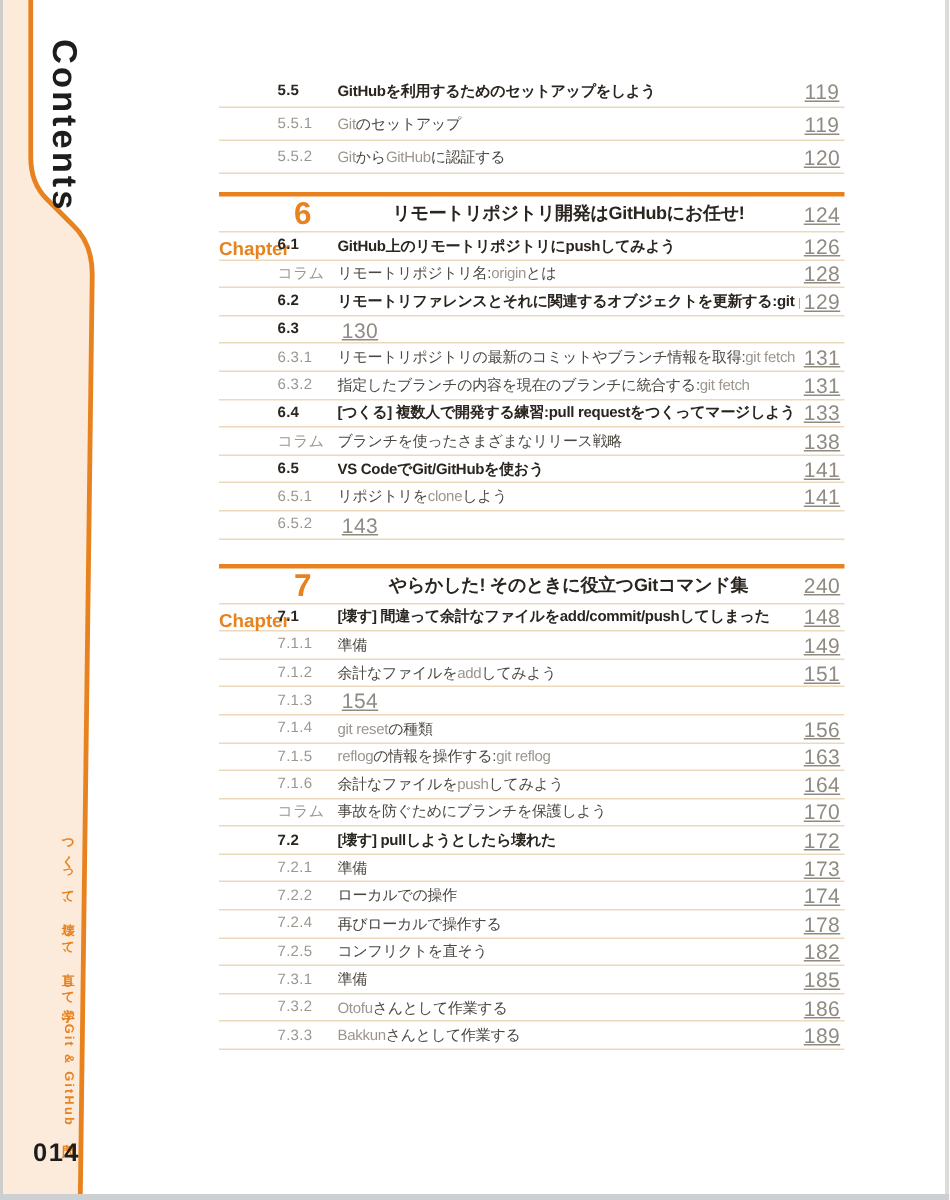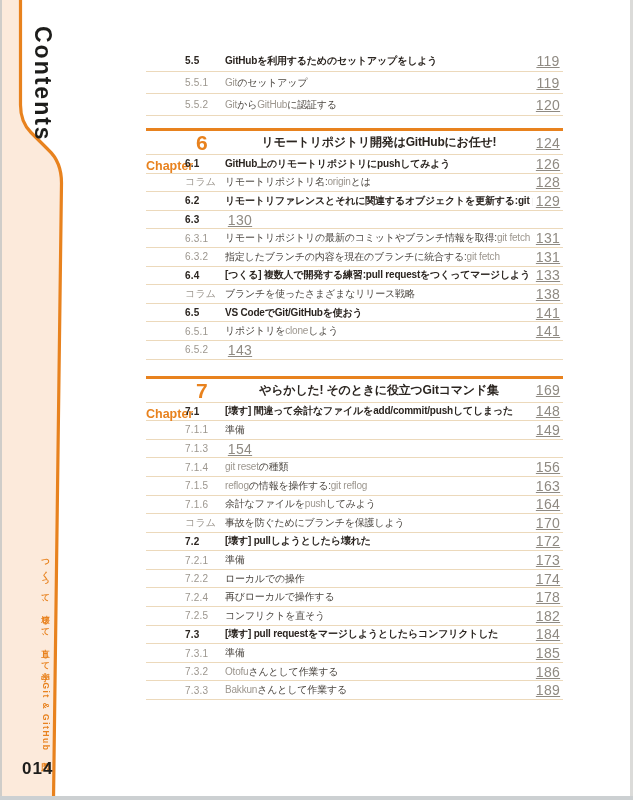--- a/index.html
+++ b/index.html
@@ -161,33 +161,38 @@
         <div class="row">
           <span class="num">6.5.2</span>
           <span class="page-col">143</span>
         </div>
       </div>
       <div class="sec sec-chapter sec-ch7">
         <div class="chap-head">
           <span class="chap-label">Chapter</span>
           <span class="chap-num">7</span>
           <span class="chap-title">やらかした! そのときに役立つGitコマンド集</span>
-          <span class="page-col">169</span>
+          <span class="page-col">240</span>
         </div>
         <div class="row bold">
           <span class="num">7.1</span>
           <span class="title"><span>[壊す] 間違って余計なファイルをadd/commit/pushしてしまった</span></span>
           <span class="page-col">148</span>
         </div>
         <div class="row">
           <span class="num">7.1.1</span>
           <span class="title"><span>準備</span></span>
           <span class="page-col">149</span>
         </div>
         <div class="row">
+          <span class="num">7.1.2</span>
+          <span class="title"><span>余計なファイルを</span><span class="code">add</span><span>してみよう</span></span>
+          <span class="page-col">151</span>
+        </div>
+        <div class="row">
           <span class="num">7.1.3</span>
           <span class="page-col">154</span>
         </div>
         <div class="row">
           <span class="num">7.1.4</span>
           <span class="title"><span class="code">git reset</span><span>の種類</span></span>
           <span class="page-col">156</span>
         </div>
         <div class="row">
           <span class="num">7.1.5</span>
@@ -221,25 +226,20 @@
         </div>
         <div class="row">
           <span class="num">7.2.4</span>
           <span class="title"><span>再びローカルで操作する</span></span>
           <span class="page-col">178</span>
         </div>
         <div class="row">
           <span class="num">7.2.5</span>
           <span class="title"><span>コンフリクトを直そう</span></span>
           <span class="page-col">182</span>
-        </div>
-        <div class="row bold">
-          <span class="num">7.3</span>
-          <span class="title"><span>[壊す] pull requestをマージしようとしたらコンフリクトした</span></span>
-          <span class="page-col">184</span>
         </div>
         <div class="row">
           <span class="num">7.3.1</span>
           <span class="title"><span>準備</span></span>
           <span class="page-col">185</span>
         </div>
         <div class="row">
           <span class="num">7.3.2</span>
           <span class="title"><span class="code">Otofu</span><span>さんとして作業する</span></span>
           <span class="page-col">186</span>

